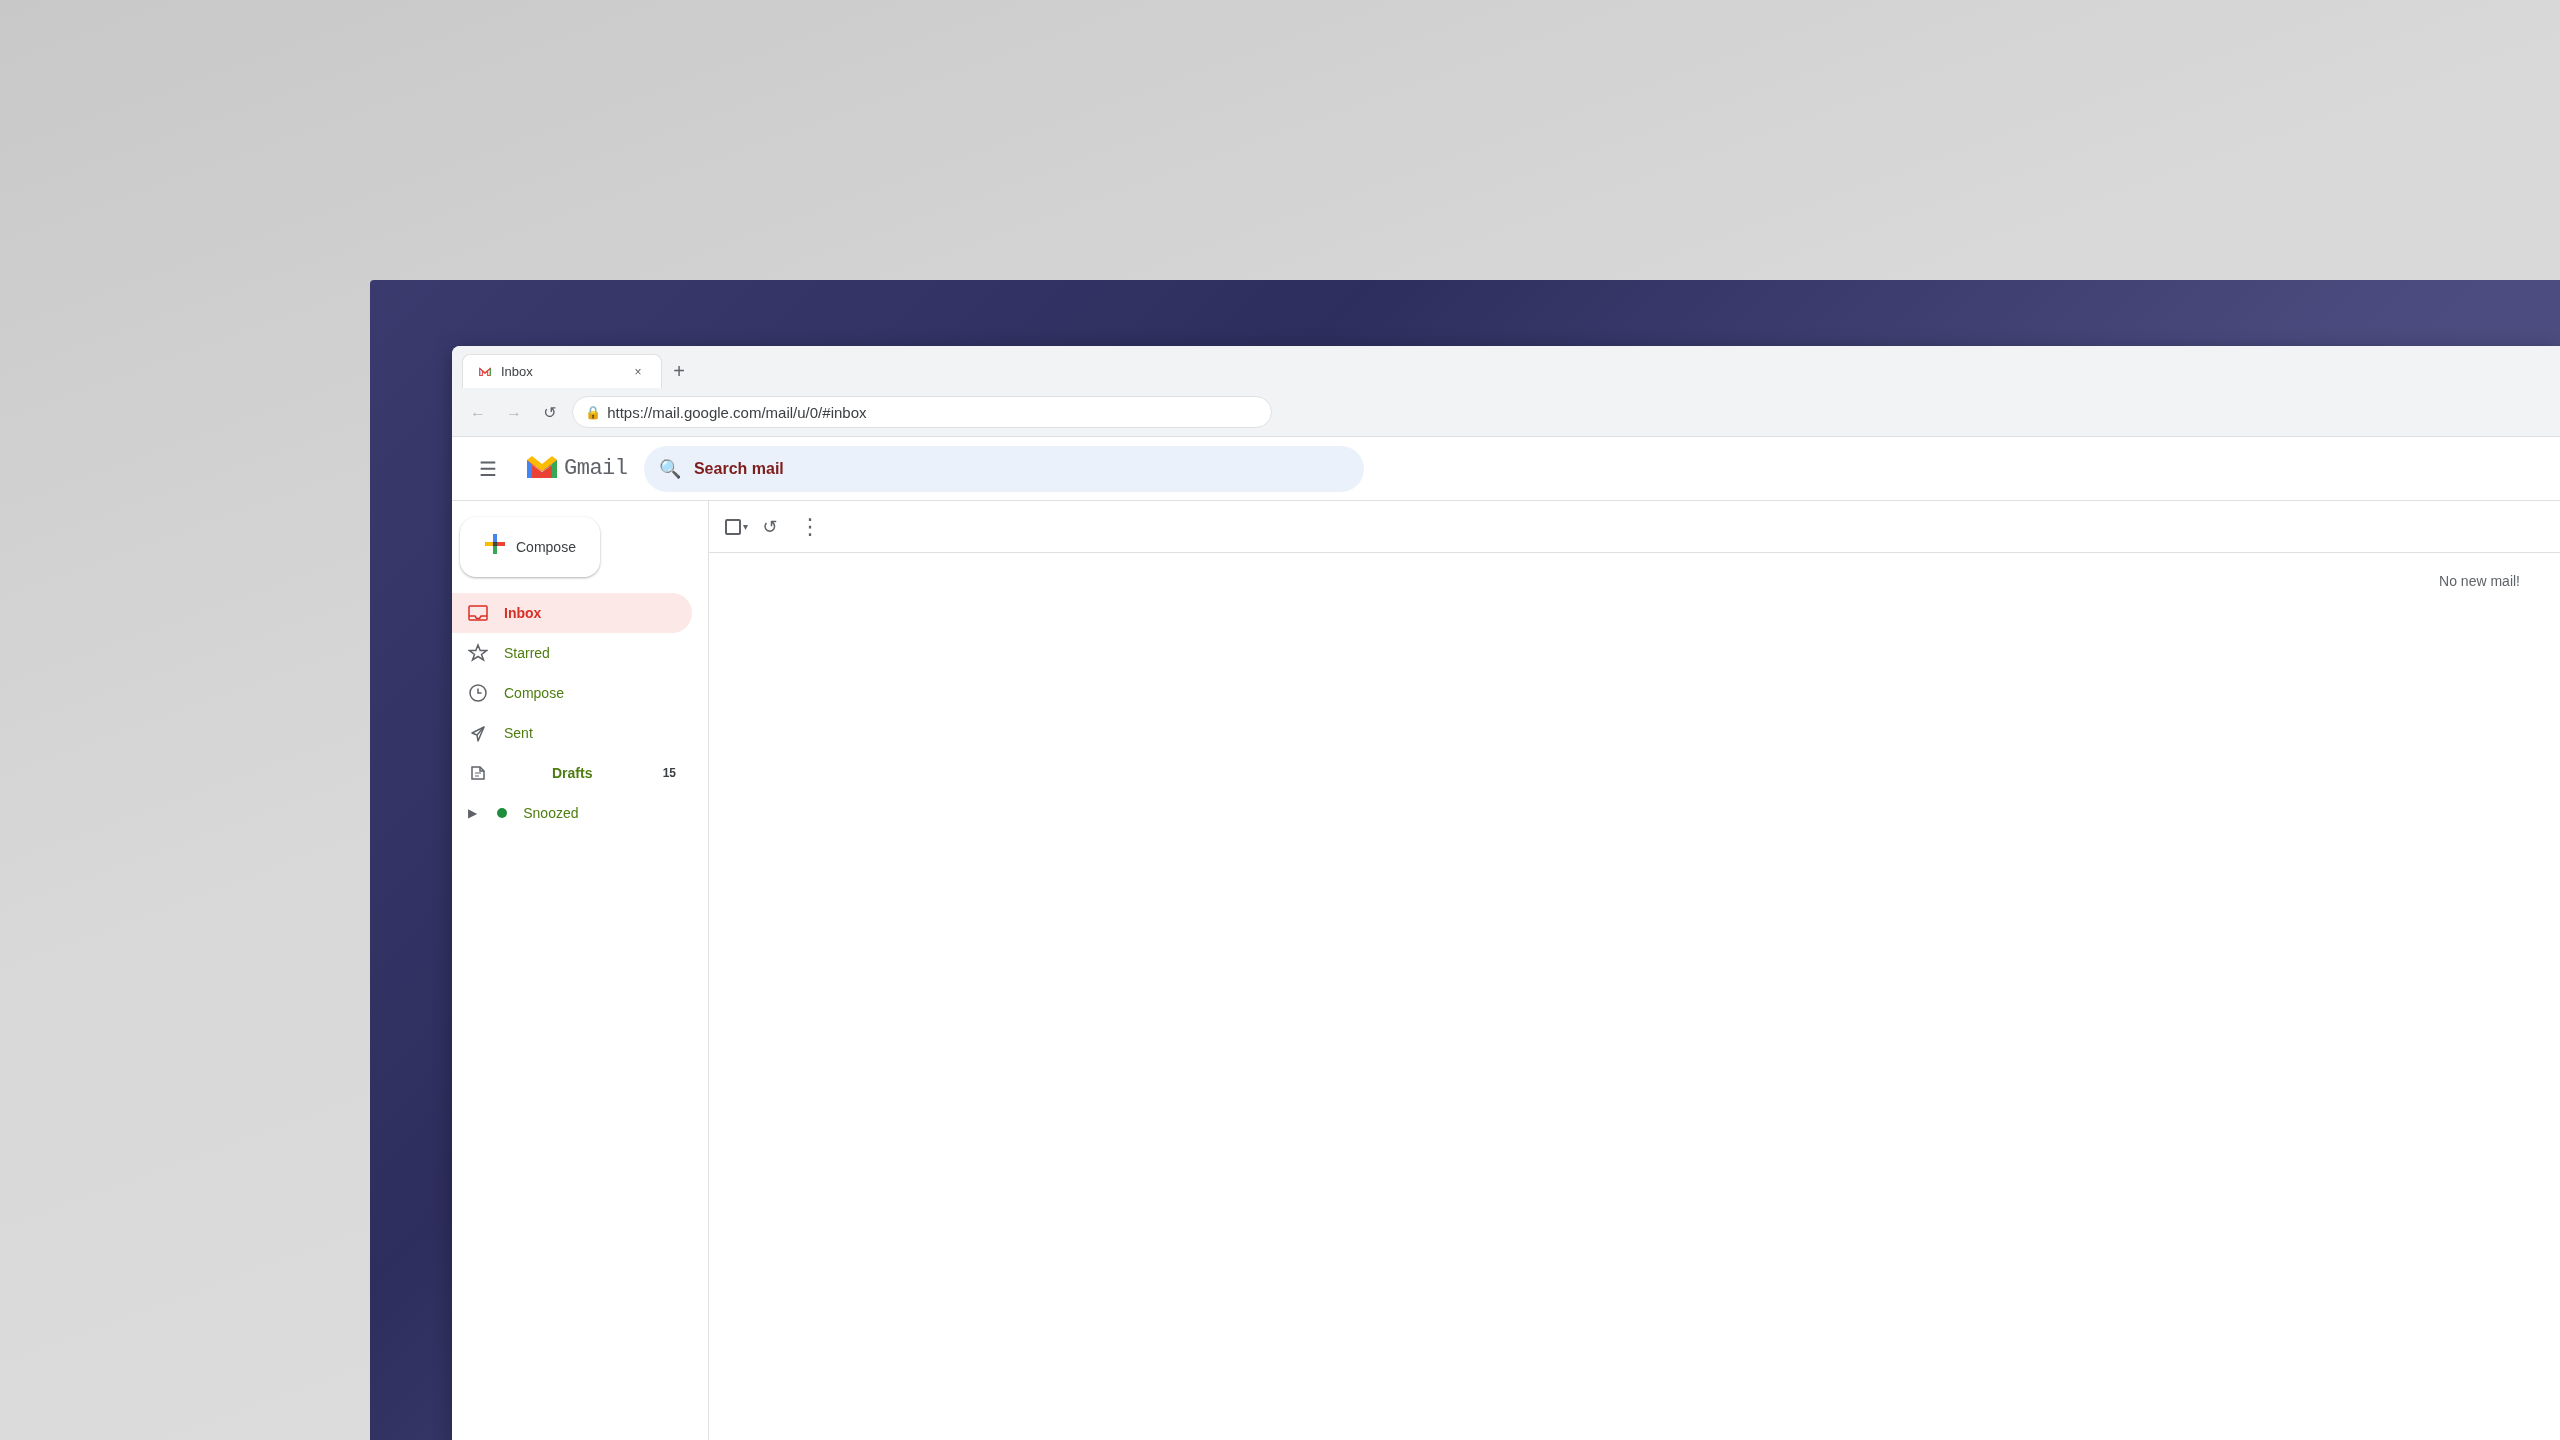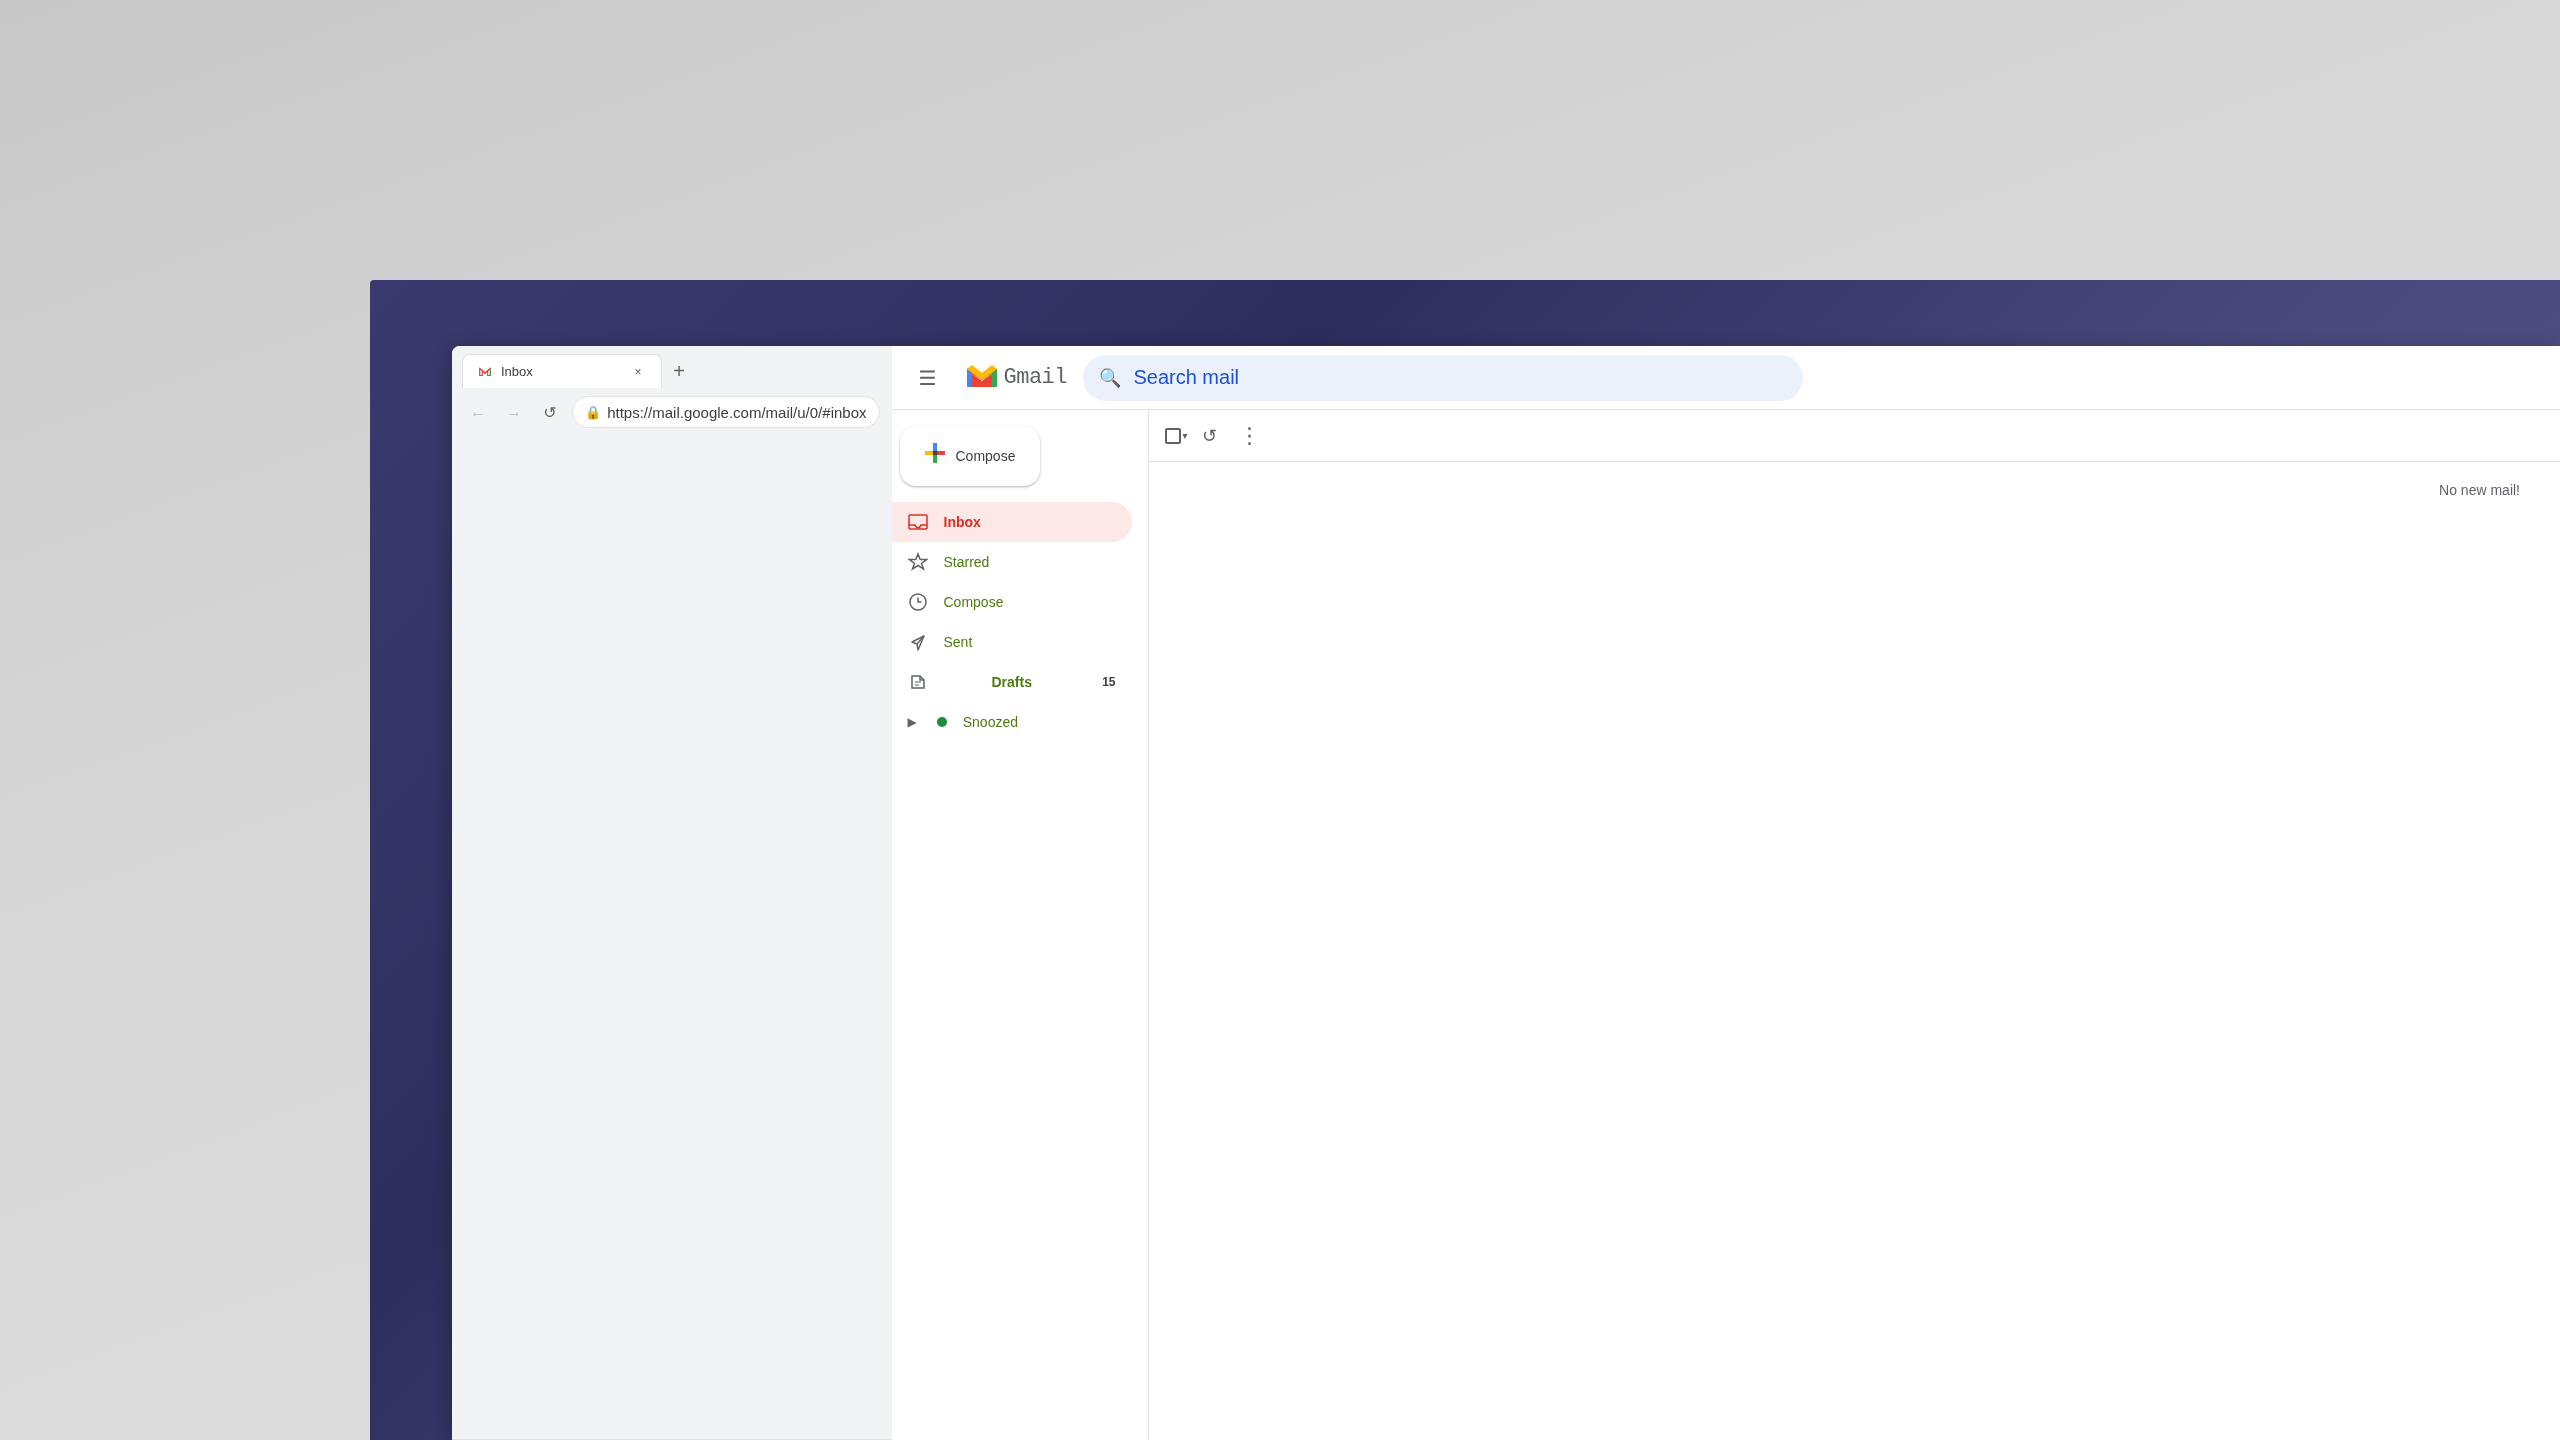--- a/index.html
+++ b/index.html
@@ -36,21 +36,21 @@
       position: absolute;
       top: 346px;
       left: 452px;
       right: 0;
       bottom: 0;
       background: #fff;
       border-radius: 8px 0 0 0;
       box-shadow: 0 4px 20px rgba(0,0,0,0.3);
       overflow: hidden;
       display: flex;
-      flex-direction: row;
+      flex-direction: column;
     }
 
     
     .browser-chrome {
       background: #f1f3f4;
       border-bottom: 1px solid #e0e0e0;
       flex-shrink: 0;
     }
 
     
@@ -207,22 +207,23 @@
       gap: 12px;
       cursor: text;
     }
 
     .search-icon-wrap {
       color: #5f6368;
       font-size: 18px;
     }
 
     .search-placeholder {
-      font-size: 20px;
-      color: #1d4ed8;
+      font-size: 16px;
+      color: #7f1d1d;
+      font-weight: bold;
     }
 
     
     .gmail-main {
       display: flex;
       flex: 1;
       overflow: hidden;
     }
 
     

